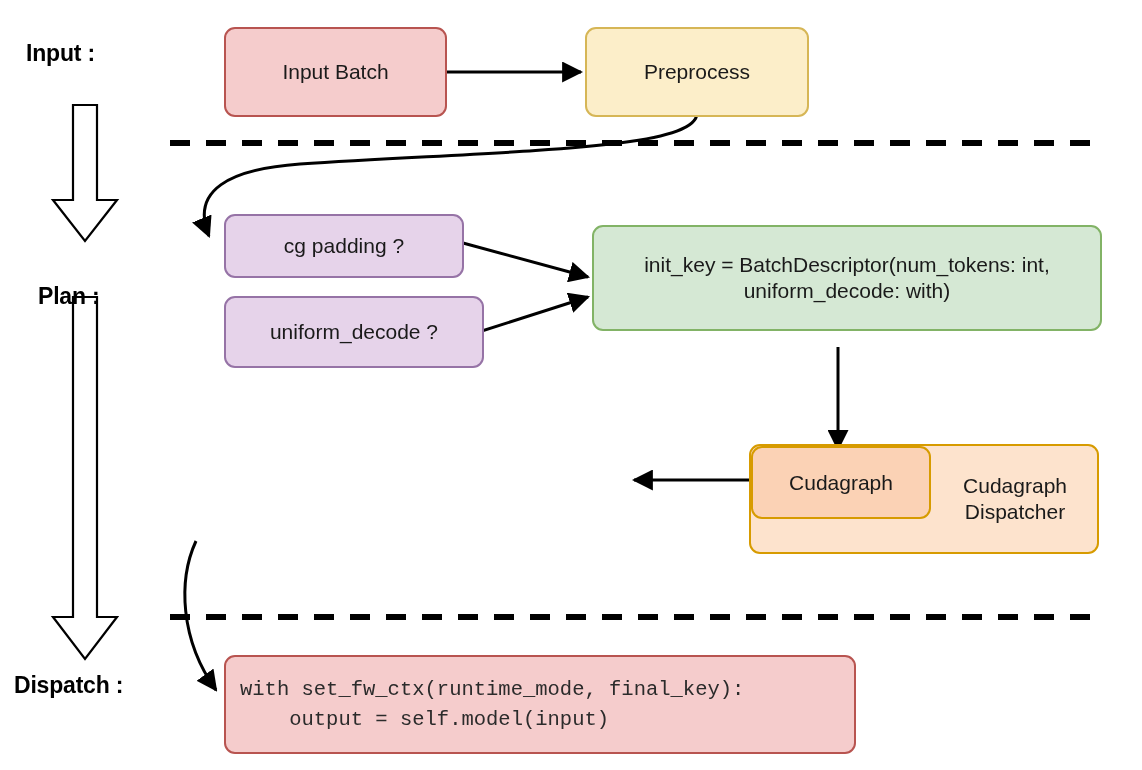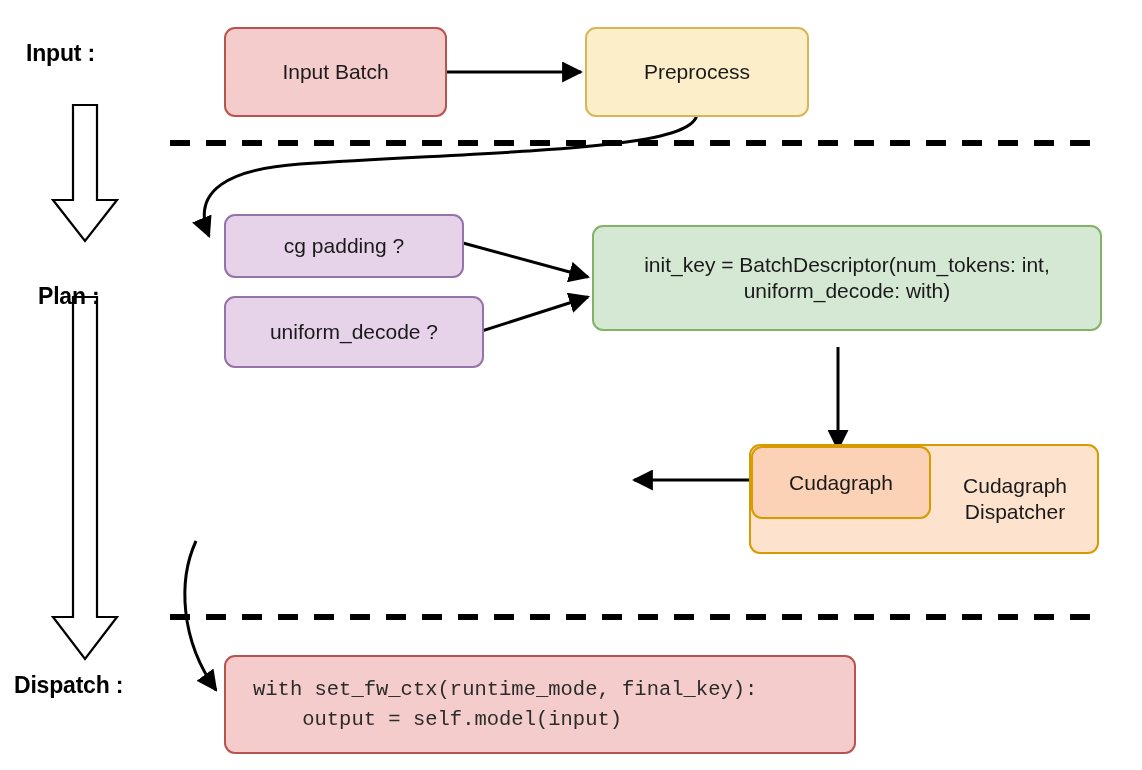--- a/index.html
+++ b/index.html
@@ -50,21 +50,21 @@
   .node .node-text { display: block; padding: 0 6px; }
   .node.code {
     justify-content: flex-start;
     text-align: left;
     font-family: "Liberation Mono", monospace;
     font-size: 20.5px;
     line-height: 1.42;
     color: #2b2b2b;
     letter-spacing: 0px;
   }
-  .node.code .node-text { padding: 0 0 0 27px; white-space: pre; }
+  .node.code .node-text { padding: 0 0 0 14px; white-space: pre; }
 
   
   .c-pink   { background: #f5cccc; border-color: #b85450; }
   .c-yellow { background: #fceec9; border-color: #d6b656; }
   .c-purple { background: #e6d3ea; border-color: #9673a6; }
   .c-green  { background: #d5e8d4; border-color: #82b366; }
   .c-blue   { background: #cfe2f7; border-color: #9dbde0; }
   .c-orange-outer { background: #fde3cd; border-color: #d79b00; }
   .c-orange-inner { background: #fbd2b5; border-color: #d79b00; }
 

